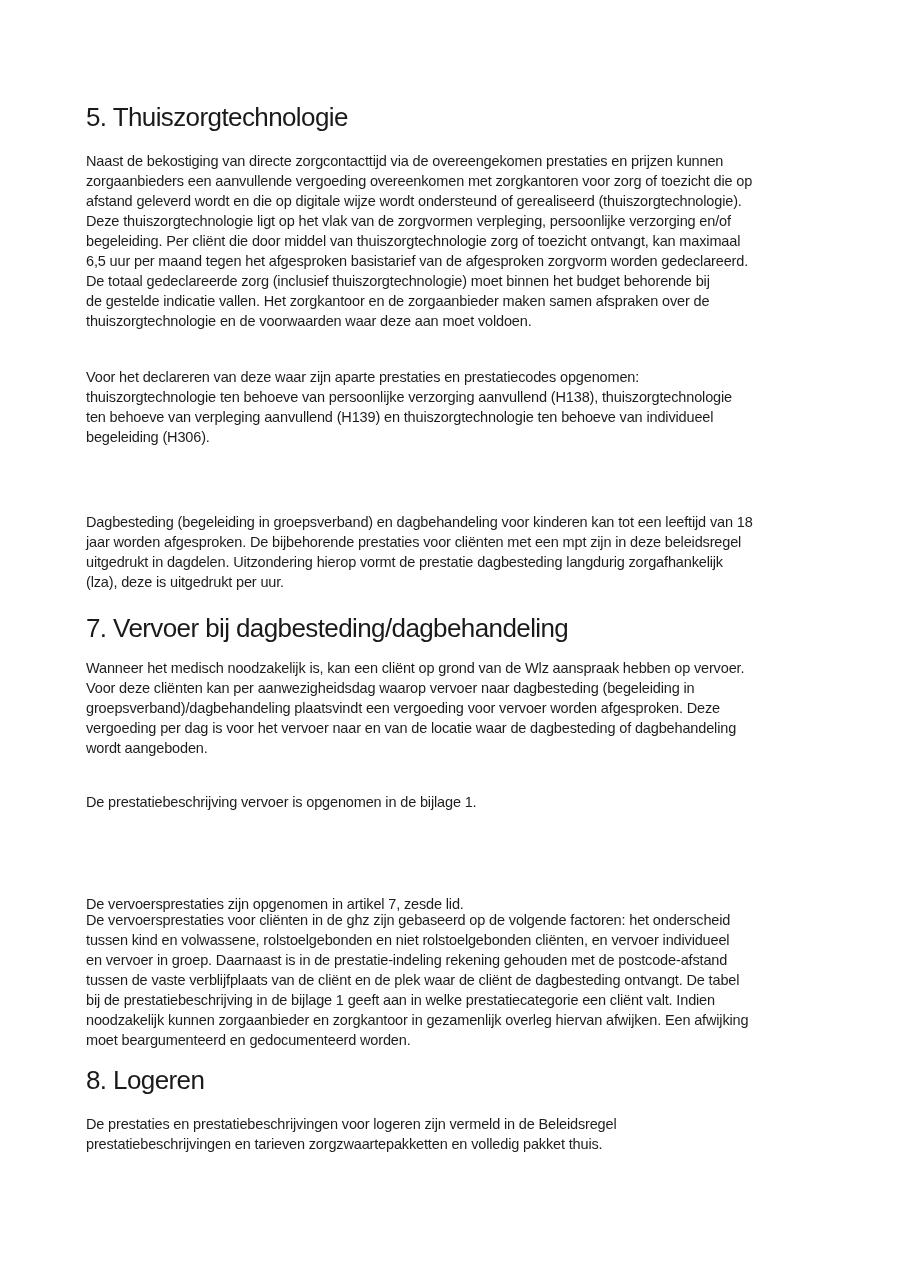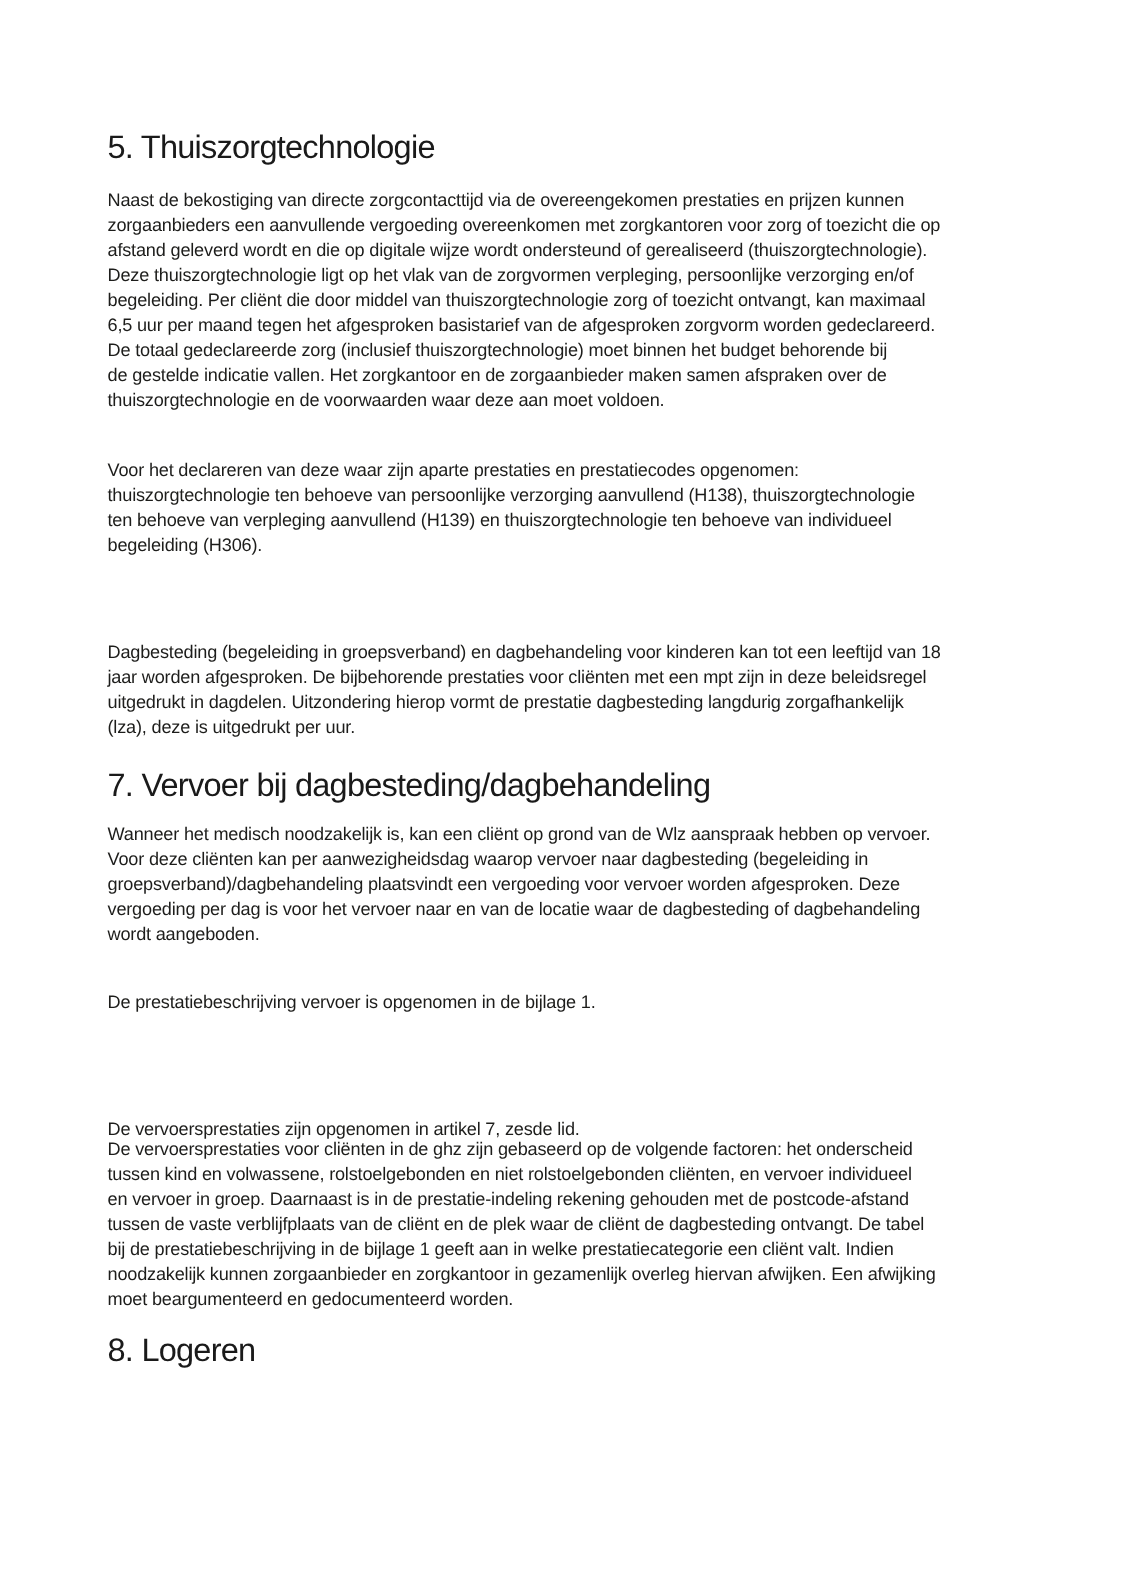--- a/index.html
+++ b/index.html
@@ -85,19 +85,20 @@
   <div class="para" id="p7a"><div>Wanneer het medisch noodzakelijk is, kan een cliënt op grond van de Wlz aanspraak hebben op vervoer.</div><div>Voor deze cliënten kan per aanwezigheidsdag waarop vervoer naar dagbesteding (begeleiding in</div><div>groepsverband)/dagbehandeling plaatsvindt een vergoeding voor vervoer worden afgesproken. Deze</div><div>vergoeding per dag is voor het vervoer naar en van de locatie waar de dagbesteding of dagbehandeling</div><div>wordt aangeboden.</div></div>
 
   <div class="para" id="p7b"><div>De prestatiebeschrijving vervoer is opgenomen in de bijlage 1.</div></div>
 
   <div class="para" id="p7c"><div>De vervoersprestaties zijn opgenomen in artikel 7, zesde lid.</div></div>
 
   <div class="para" id="p7d"><div>De vervoersprestaties voor cliënten in de ghz zijn gebaseerd op de volgende factoren: het onderscheid</div><div>tussen kind en volwassene, rolstoelgebonden en niet rolstoelgebonden cliënten, en vervoer individueel</div><div>en vervoer in groep. Daarnaast is in de prestatie-indeling rekening gehouden met de postcode-afstand</div><div>tussen de vaste verblijfplaats van de cliënt en de plek waar de cliënt de dagbesteding ontvangt. De tabel</div><div>bij de prestatiebeschrijving in de bijlage 1 geeft aan in welke prestatiecategorie een cliënt valt. Indien</div><div>noodzakelijk kunnen zorgaanbieder en zorgkantoor in gezamenlijk overleg hiervan afwijken. Een afwijking</div><div>moet beargumenteerd en gedocumenteerd worden.</div></div>
 
   <div class="heading" id="h8">8. Logeren</div>
 
+  <div class="para" id="p8a"><div>De prestaties en prestatiebeschrijvingen voor logeren zijn vermeld in de Beleidsregel</div><div>prestatiebeschrijvingen en tarieven zorgzwaartepakketten en volledig pakket thuis.</div></div>
 
   <div class="footer">
     <span>Beleidsregel Prestatiebeschrijvingen en tarieven modulaire zorg 2020 - BR/REG-20123b</span>
     <span>Pagina 2 van 30</span>
   </div>
 
 </div>
 
 </body></html>

